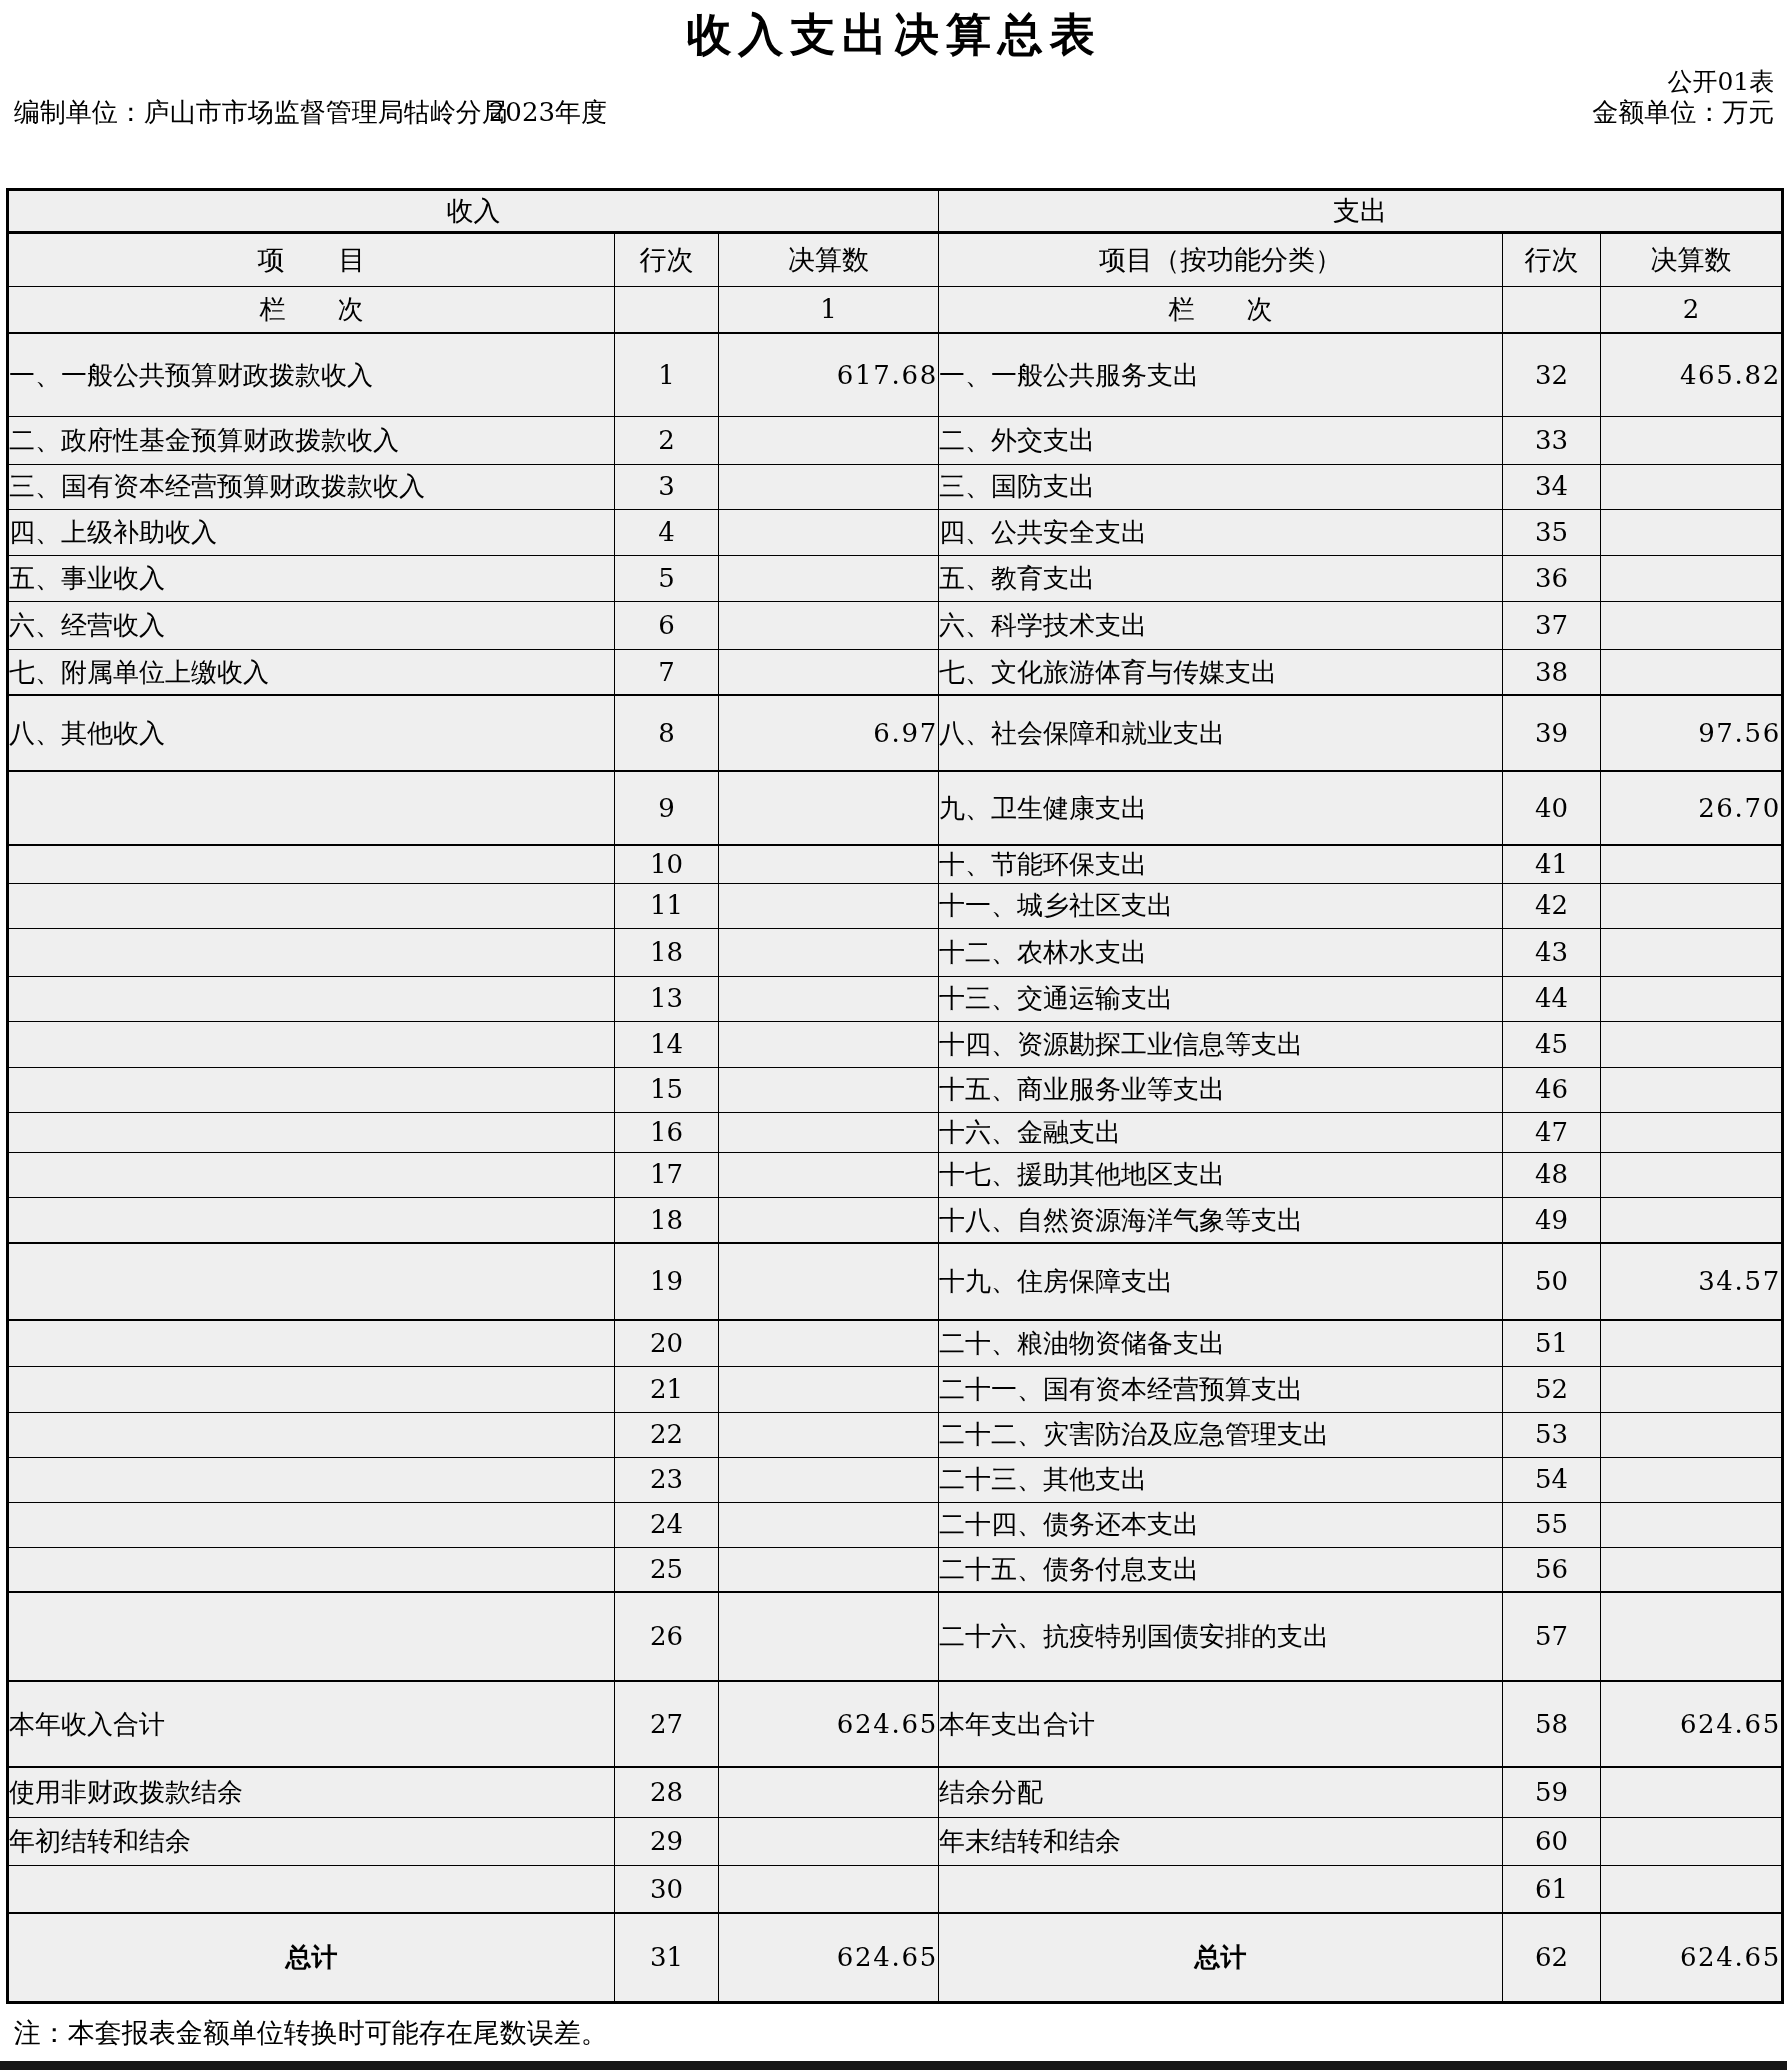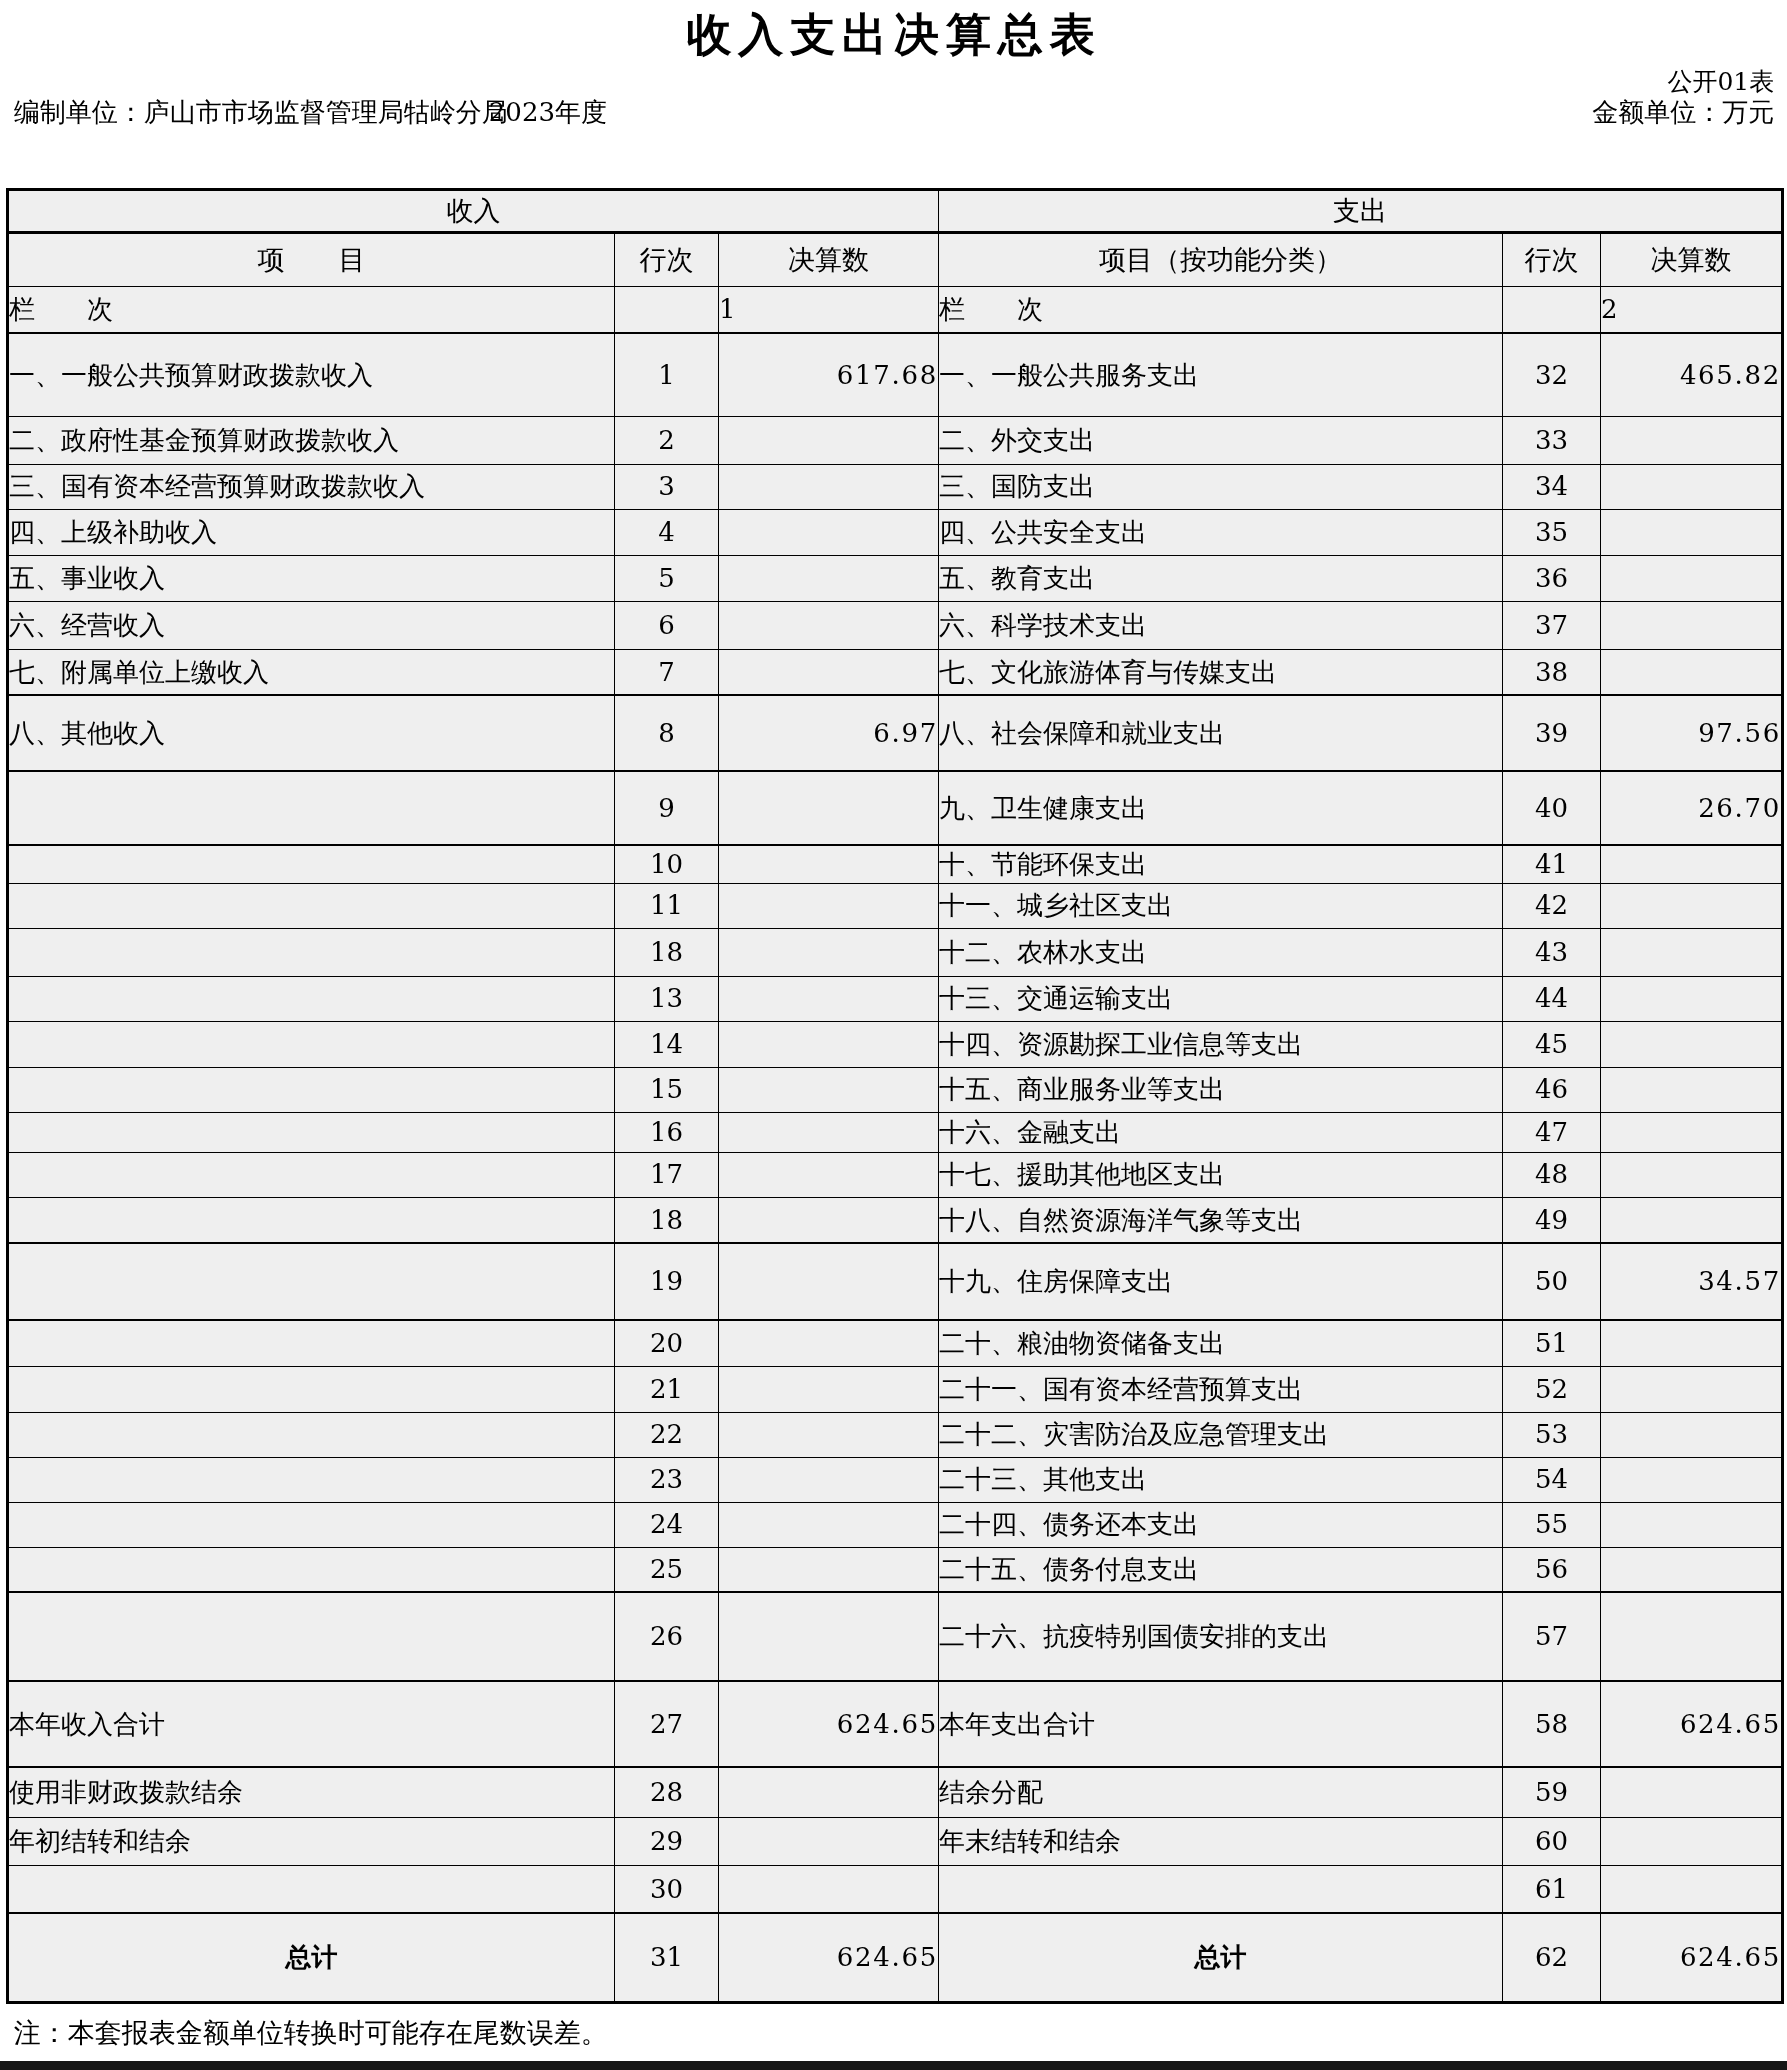--- a/index.html
+++ b/index.html
@@ -22,21 +22,21 @@
     border-collapse:collapse;table-layout:fixed;
     border:3.4px solid #000;
   }
   table.report td{
     border:1.7px solid #000;padding:0;overflow:hidden;
     font-size:26px;line-height:1.25;vertical-align:middle;background:#efefef;
   }
   
   tr.hr1 td{height:40px;text-align:center;font-size:27px;border-bottom-width:3.4px;}
   tr.hr2 td{height:52px;text-align:center;font-size:27px;}
-  tr.hr3 td{height:45px;font-size:26px;border-bottom-width:2.6px;}
+  tr.hr3 td{height:45px;text-align:center;font-size:26px;border-bottom-width:2.6px;}
   
   td.item{text-align:left;padding-left:8.6px;}
   td.no{text-align:center;font-size:25px;}
   td.val{background:#ffffff;text-align:right;padding-right:6.9px;font-size:32px;letter-spacing:1.7px;}
   td.divl{border-left-width:2.6px;}
   td.indent{padding-left:48px;}
   td.total{text-align:center;font-weight:bold;font-size:31px;padding-left:0;}
   tr.thick td{border-top-width:2.6px;}
 
   .note{position:absolute;top:2015px;left:13.8px;font-size:27px;}

